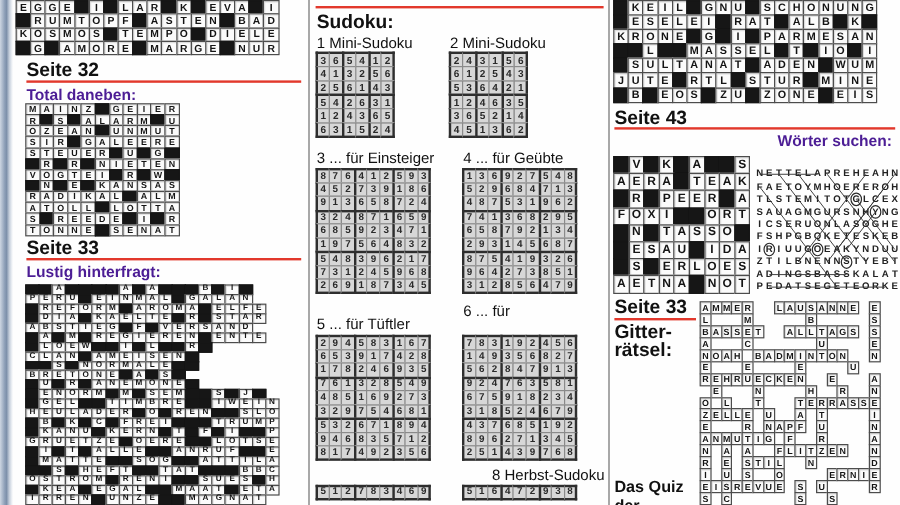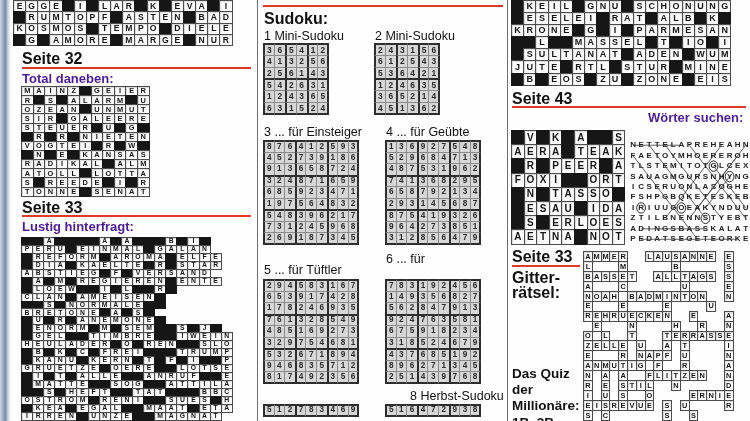--- a/index.html
+++ b/index.html
@@ -36,21 +36,21 @@
   .su-cell.bt{border-top:2px solid #2e2e2e;}
   .su-cell.br{border-right:2px solid #2e2e2e;}
   .su-cell.bb{border-bottom:2px solid #2e2e2e;}
 
   
   .ws{position:absolute;}
   .ws-row{display:flex;height:var(--ch);}
   .ws-cell{width:var(--cw);height:var(--ch);flex:none;display:flex;align-items:center;justify-content:center;
       font-weight:bold;font-size:8px;color:#222;line-height:1;}
   .ws svg{position:absolute;left:0;top:0;pointer-events:none;}
-  .quiz-line{position:absolute;font-weight:bold;color:#111;font-size:13.5px;white-space:nowrap;}
+  .quiz-line{position:absolute;font-weight:bold;color:#111;font-size:13.5px;white-space:nowrap;margin-top:32px;}
 </style>
 </head>
 <body>
 
 <div id="page">
 
   <div id="edge-strip"></div>
   <div class="vdiv" style="left:257px"></div>
   <div class="vdiv" style="left:507px"></div>
 

